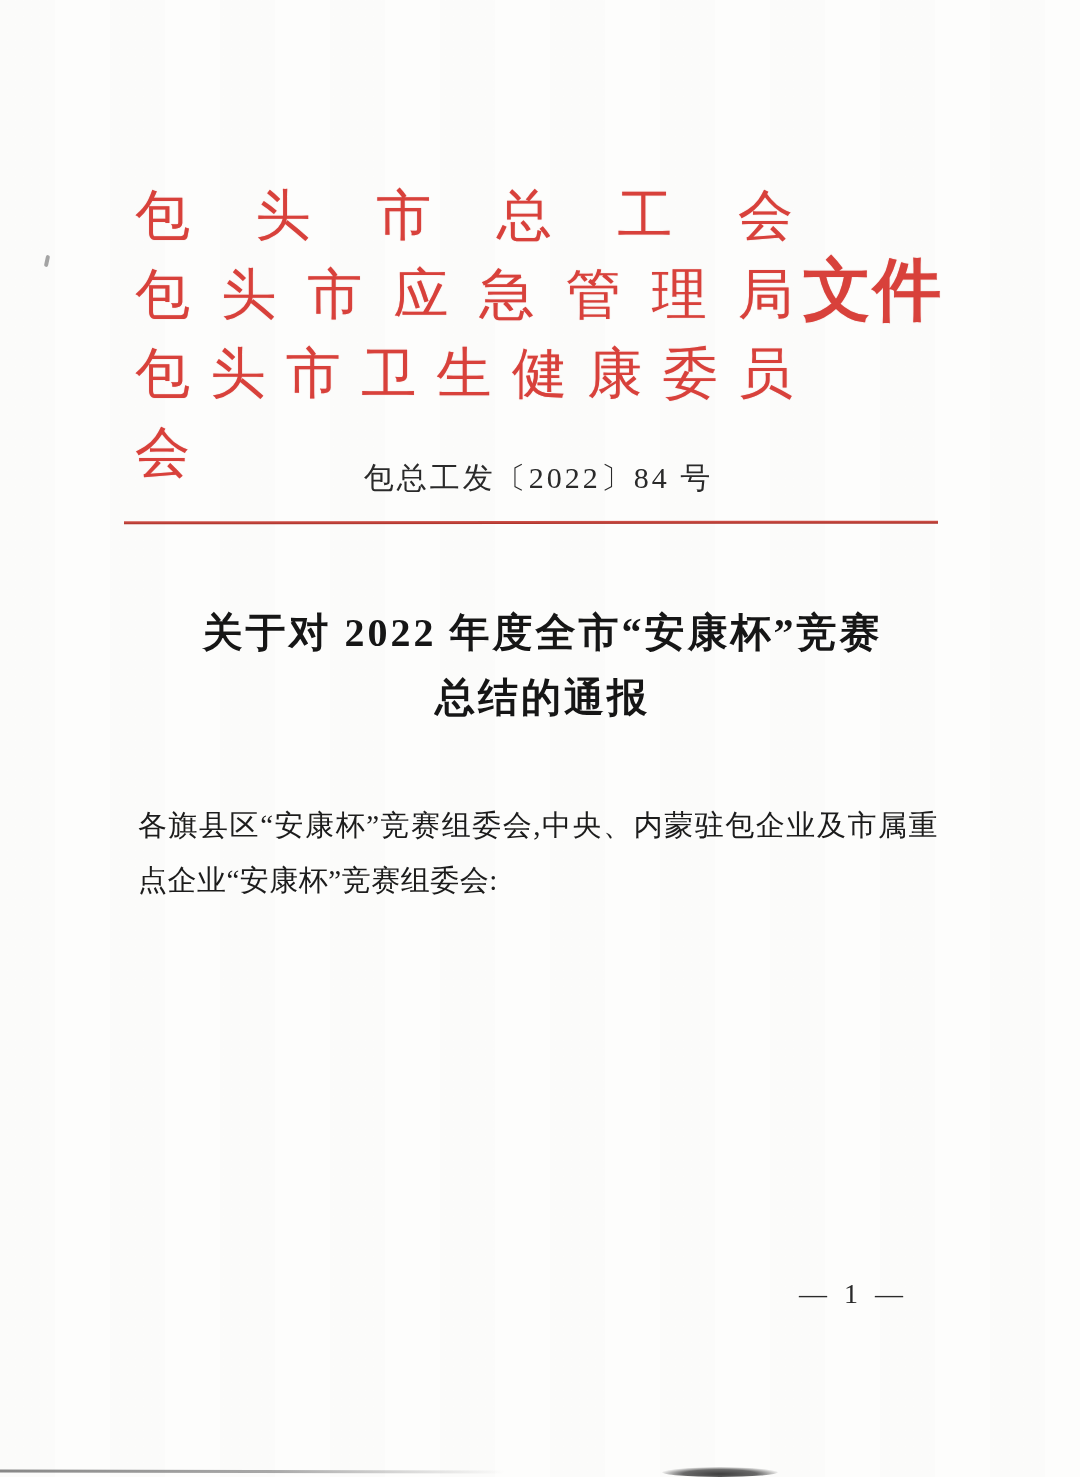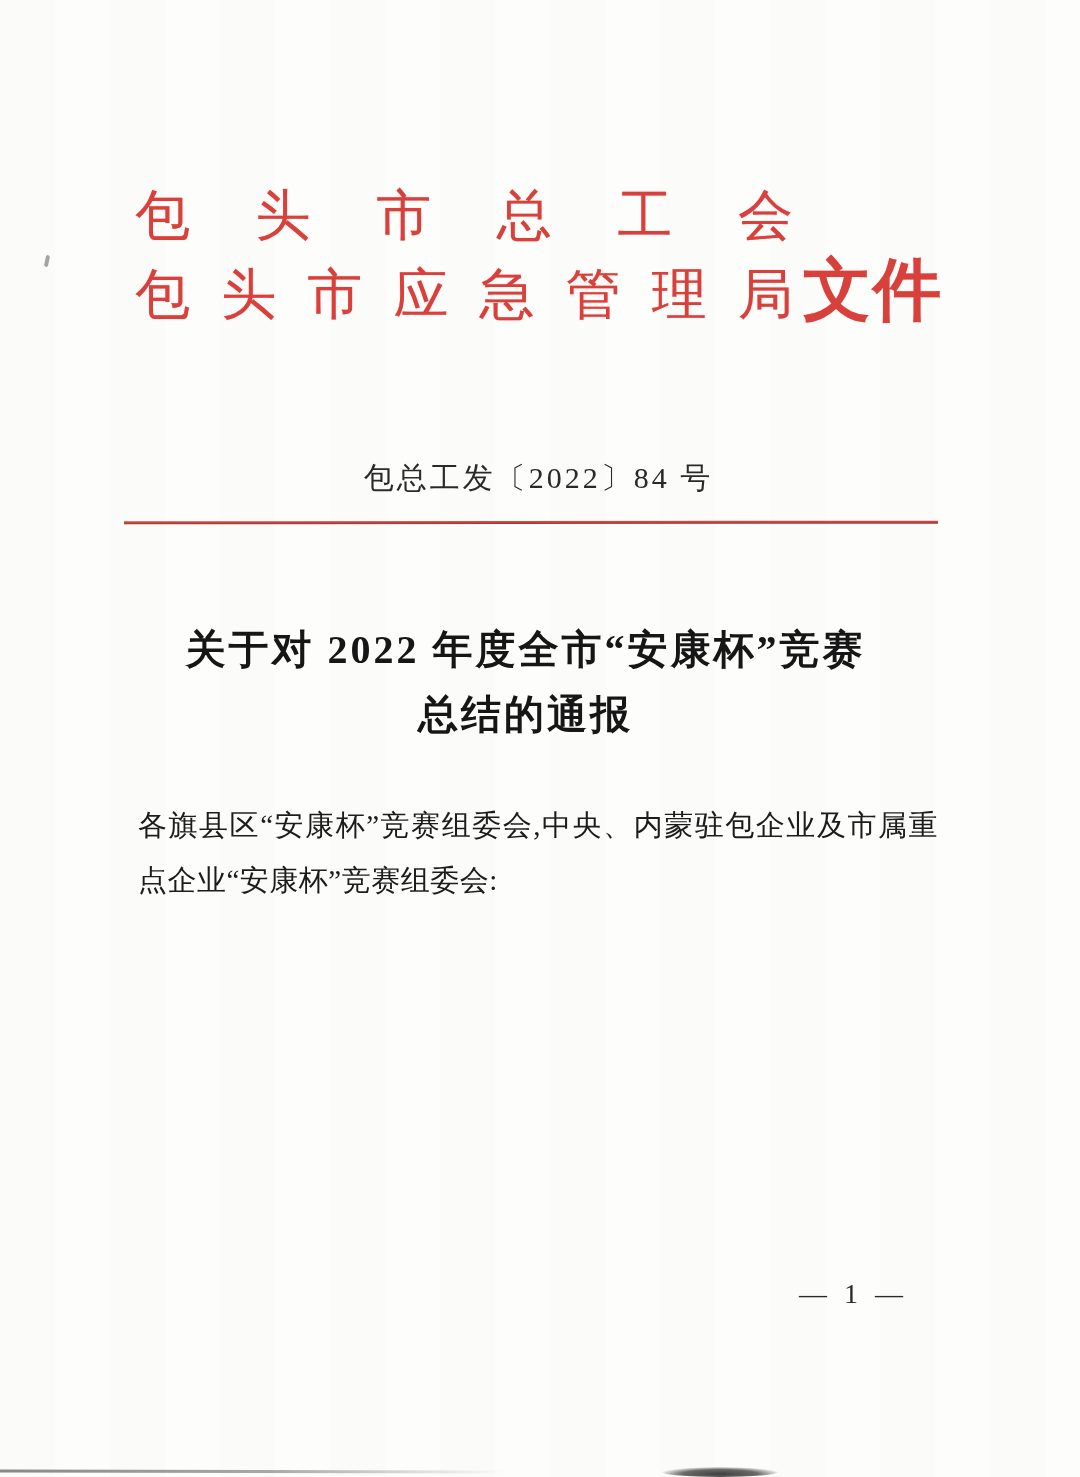--- a/index.html
+++ b/index.html
@@ -64,27 +64,28 @@
     width: 814px; height: 3px;
     background: linear-gradient(to bottom, #d4544c, #a93129);
     transform: rotate(-0.05deg);
   }
 
   
   .title {
     position: absolute;
     top: 600px; left: 0;
     width: 1017px;
-    margin: 17px;
+    margin: 0;
     text-align: center;
     font-size: 40px;
     font-weight: bold;
     color: #161616;
     line-height: 65px;
     letter-spacing: 3px;
+    padding-left: 34px;
   }
   .title-line { display: block; }
 
   
   .body-text {
     position: absolute;
     top: 798px; left: 138px;
     width: 800px;
     font-size: 29px;
     line-height: 55px;
@@ -136,20 +137,21 @@
 <body>
 
 <div class="page">
 
   <header class="letterhead">
     <div class="org-line">包 头 市 总 工 会</div>
     <div class="org-row">
       <div class="org-line">包 头 市 应 急 管 理 局</div>
       <div class="doc-suffix">文件</div>
     </div>
+    <div class="org-line">包 头 市 卫 生 健 康 委 员 会</div>
   </header>
 
   <div class="doc-number">包总工发〔2022〕84 号</div>
 
   <div class="red-rule"></div>
 
   <h1 class="title">
     <span class="title-line">关于对 2022 年度全市“安康杯”竞赛</span>
     <span class="title-line">总结的通报</span>
   </h1>

